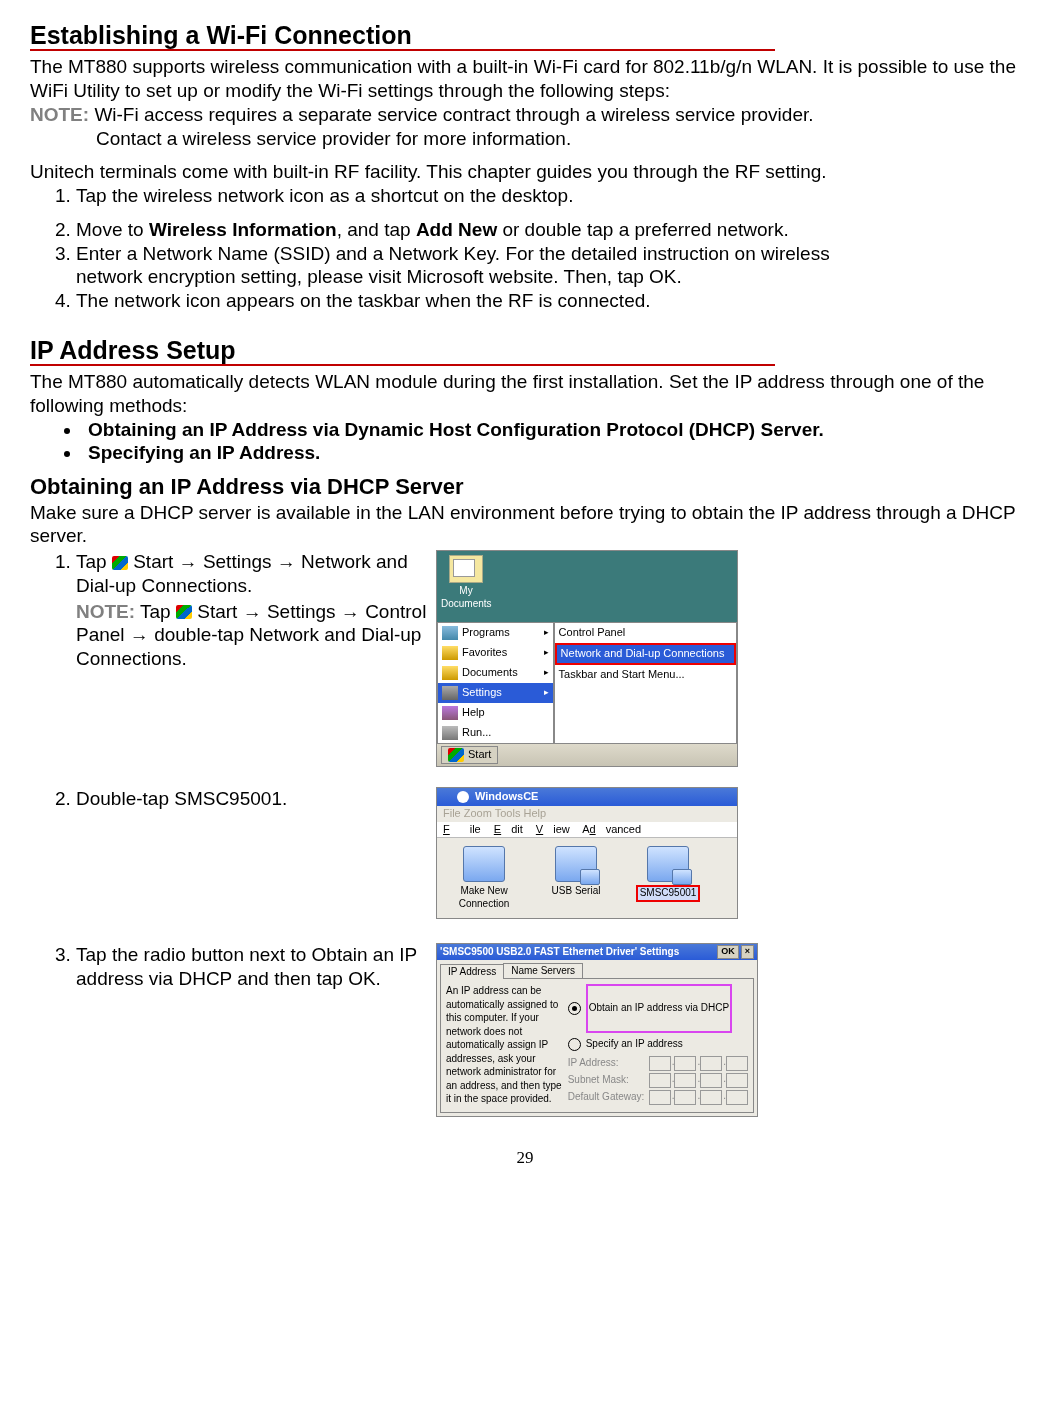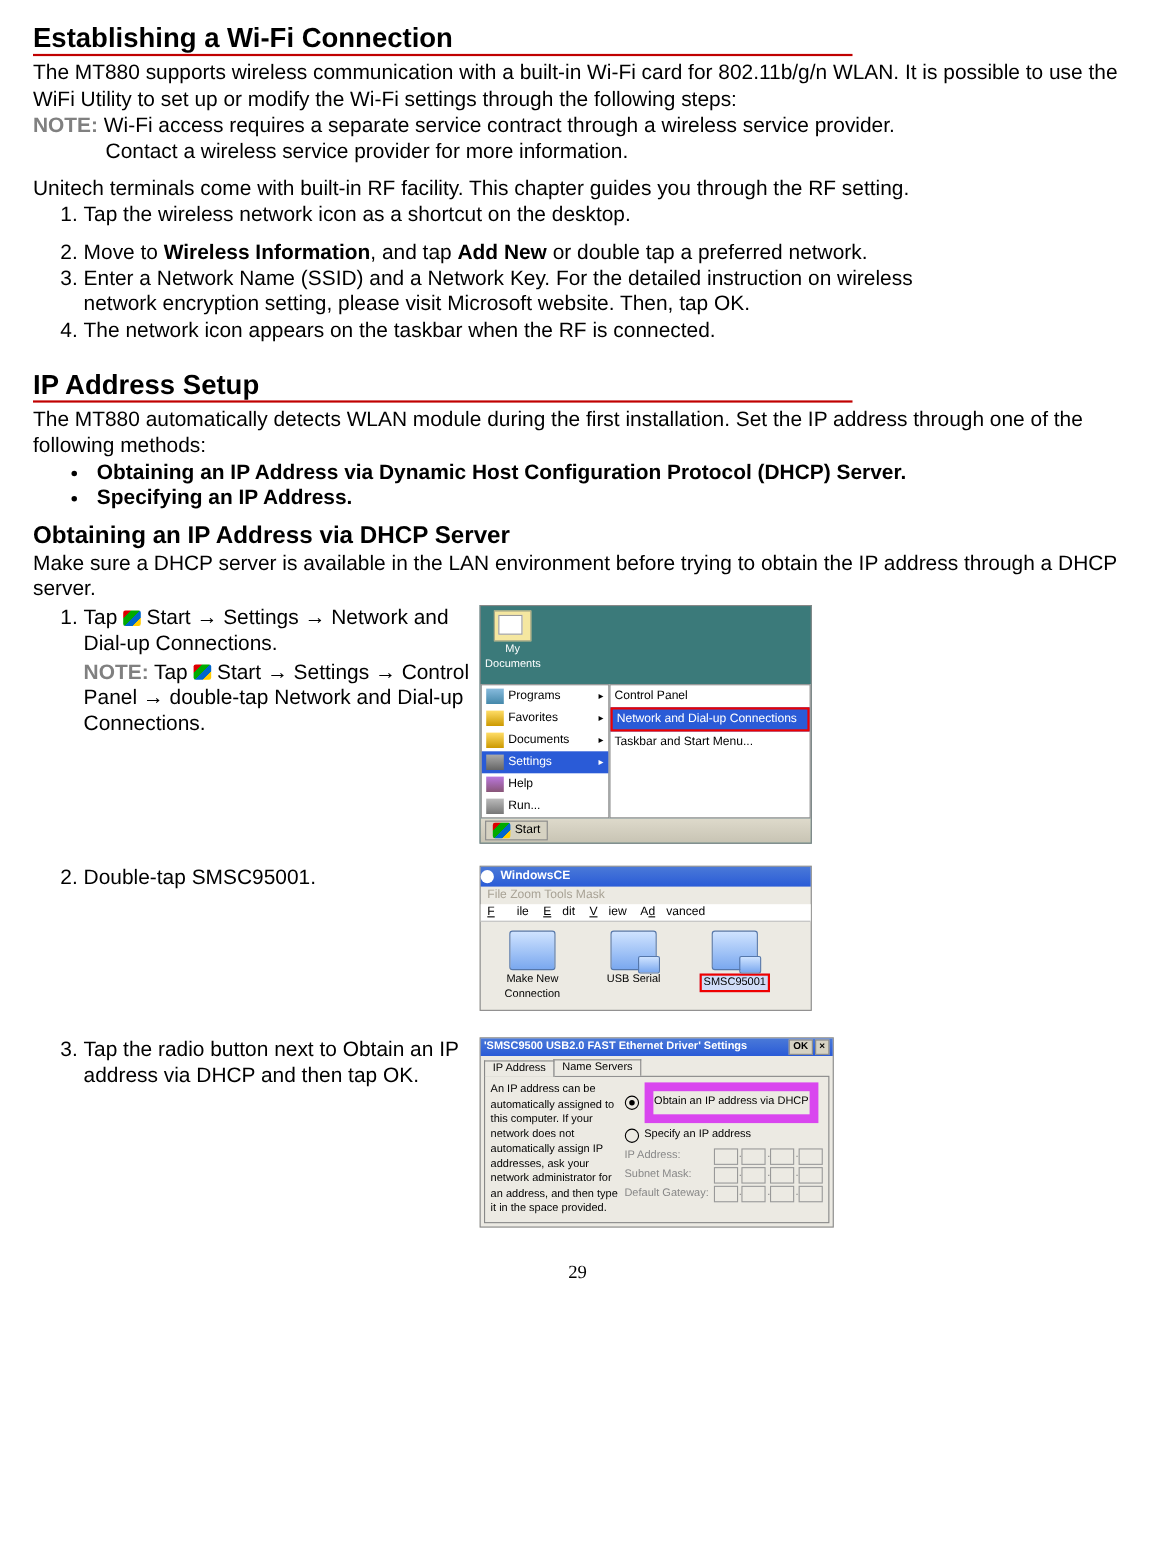--- a/index.html
+++ b/index.html
@@ -63,21 +63,21 @@
   .ic-run{background:linear-gradient(#bbb,#777);}
   .arrow{margin-left:auto;font-size:9px;}
   .sm-right { width:182px; background:#fff; border:1px solid #888;}
   .sm-right .row{display:flex;align-items:center;height:20px;padding:0 4px;color:#000;}
   .sm-right .row.hl{border:2px solid #e00; background:#2a5bd7; color:#fff; height:18px;}
   .taskbar { height:22px; background:linear-gradient(#dedacb,#c8c4b4); display:flex; align-items:center; padding:0 4px;}
   .start-btn{display:flex;align-items:center;background:#d6d2c2;border:1px solid #888;padding:1px 6px;font-size:11px;}
   
   
   .ss2 { width:300px; }
-  .titlebar { background:linear-gradient(#4a79d8,#2a5bd7); color:#fff; padding:2px 0; font-weight:bold; display:flex; align-items:center;}
+  .titlebar { background:linear-gradient(#4a79d8,#2a5bd7); color:#fff; padding:2px 20px; font-weight:bold; display:flex; align-items:center;}
   .faintmenu{color:#a8a295;padding:1px 6px;font-size:11px;}
   .menubar{background:#fff;padding:1px 6px;font-size:11px; border-bottom:1px solid #bbb;}
   .menubar span{margin-right:10px;}
   .menubar .u{text-decoration:underline;}
   .iconrow{display:flex;gap:14px;padding:8px 8px;}
   .conn-item{width:78px;text-align:center;font-size:10px;}
   .conn-ico{width:40px;height:34px;margin:0 auto 3px;background:linear-gradient(#cfe3ff,#7aa8ef);border:1px solid #5577aa;border-radius:3px;position:relative;}
   .conn-ico.net:after{content:"";position:absolute;right:-4px;bottom:-4px;width:18px;height:14px;background:linear-gradient(#cfe3ff,#7aa8ef);border:1px solid #5577aa;border-radius:2px;}
   .conn-label{display:inline-block;}
   .conn-label.boxed{border:2px solid #e00;padding:0 2px;background:#d0dcf8;}
@@ -89,21 +89,21 @@
   .dlg-title .okbtn,.dlg-title .xbtn{background:#d6d2c2;color:#000;font-size:9px;border:1px solid #888;padding:0 3px;font-weight:bold;}
   .tabs{display:flex;font-size:10px;margin-top:3px;padding:0 3px;}
   .tab{border:1px solid #888;border-bottom:none;background:#eceae3;padding:1px 7px;margin-right:-1px;}
   .tab.active{background:#eceae3;position:relative;top:1px;}
   .tab-body{border:1px solid #888;margin:0 3px 3px;padding:5px;display:flex;font-size:10px;background:#eceae3;}
   .tab-left{width:136px;padding-right:6px;line-height:1.35;}
   .tab-right{flex:1;}
   .radio-row{display:flex;align-items:center;margin-bottom:5px;}
   .radio{width:11px;height:11px;border:1px solid #000;border-radius:50%;margin-right:5px;display:inline-flex;align-items:center;justify-content:center;flex-shrink:0;}
   .radio.sel:after{content:"";width:5px;height:5px;background:#000;border-radius:50%;}
-  .radio-row.hl .lbl{border:8px solid #d946ef;padding:4px 1px;}
+  .radio-row.hl .lbl{border:2px solid #d946ef;padding:16px 1px;}
   .field-row{display:flex;align-items:center;margin:2px 0;color:#888;}
   .field-row .flab{width:82px;}
   .ip-box{display:flex;gap:0;}
   .ip-box .seg{width:20px;height:13px;background:#fff;border:1px solid #999;margin-left:-1px;}
   .ip-box.dis .seg{background:#eceae3;}
   .dot{padding:0 1px;color:#888;}
 </style>
 </head>
 <body>
 
@@ -229,21 +229,21 @@
       <span>Double-tap SMSC95001.</span>
     </li>
       </ol>
   </div>
   <div class="step-img">
     <div class="screenshot-box ss2">
       <div class="titlebar">
         <span style="display:inline-block;width:12px;height:12px;background:#fff;border-radius:50%;margin-right:6px;"></span>
         <span>WindowsCE</span>
       </div>
-      <div class="faintmenu">File   Zoom   Tools   Mask</div>
+      <div class="faintmenu">File   Zoom   Tools   Help</div>
       <div class="menubar">
         <span><span class="u">F</span><span></span>ile</span>
         <span><span class="u">E</span>dit</span>
         <span><span class="u">V</span>iew</span>
         <span>A<span class="u">d</span>vanced</span>
       </div>
       <div class="iconrow">
         <div class="conn-item">
           <div class="conn-ico"></div>
           <span class="conn-label">Make New Connection</span>

